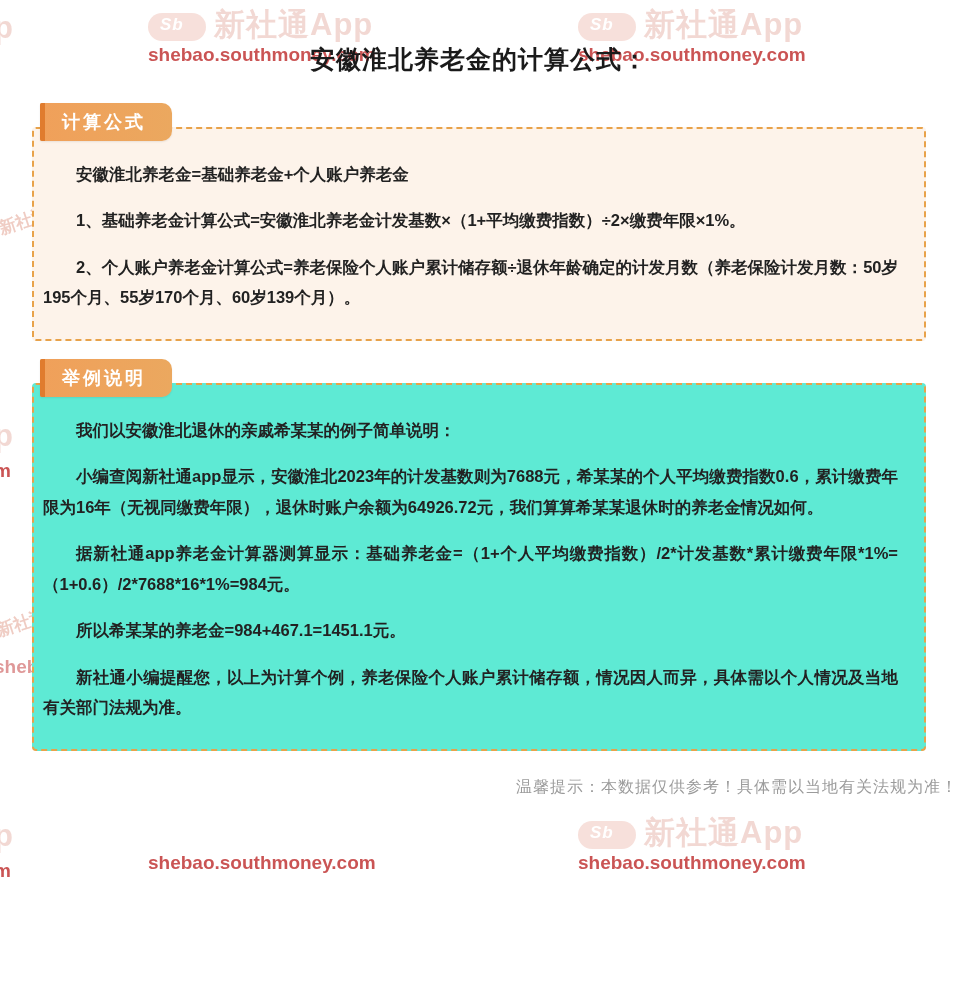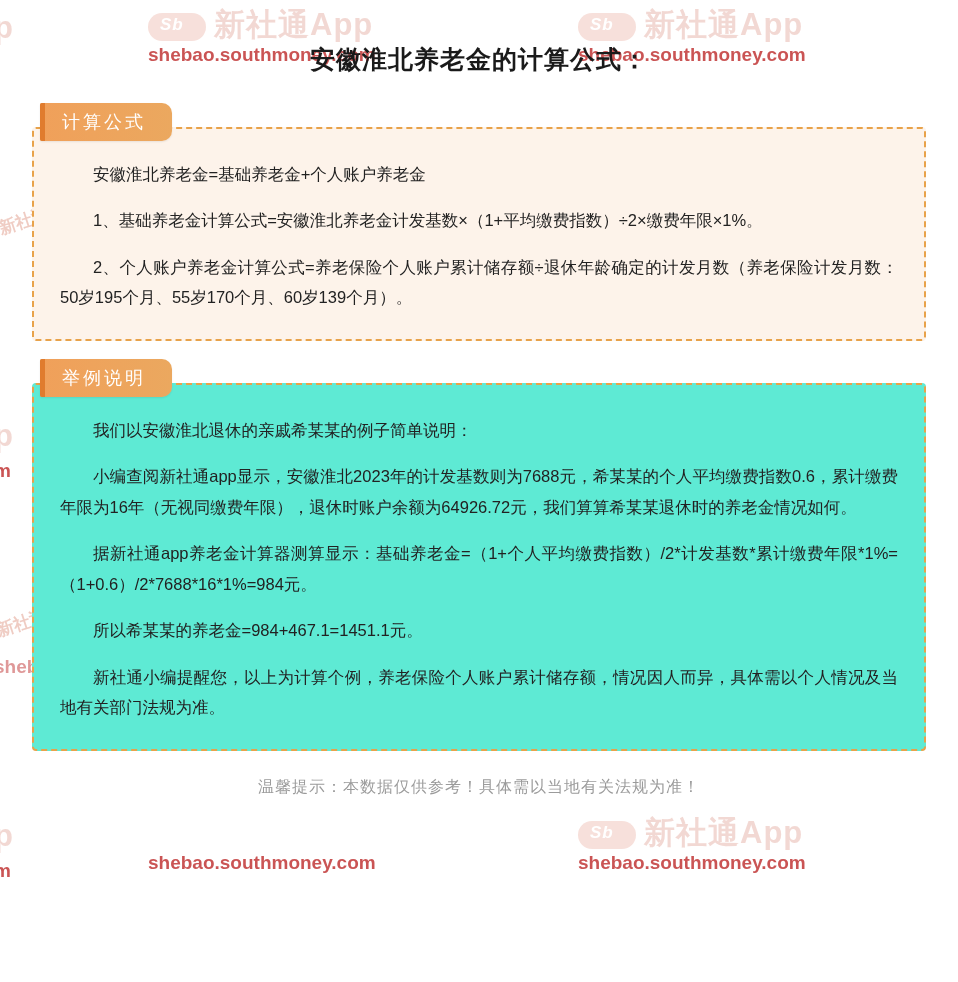--- a/index.html
+++ b/index.html
@@ -80,20 +80,21 @@
     font-size: 25px;
     color: #1a1a1a;
     padding-top: 26px;
     padding-bottom: 10px;
     letter-spacing: 1px;
   }
 
   .section {
     position: relative;
     margin: 0 32px;
+    font-weight: bold;
   }
   .section + .section {
     margin-top: 18px;
   }
 
   .section-tag {
     position: relative;
     z-index: 3;
     display: inline-block;
     margin-left: 8px;
@@ -114,40 +115,40 @@
     width: 5px;
     background: #e07c2e;
     border-radius: 2px 0 0 2px;
   }
 
   .section-box {
     margin-top: -14px;
     border: 2px dashed #e8a24a;
     border-radius: 4px;
     background: #fdf3ea;
-    padding: 30px 26px 26px 26px;
+    padding: 30px 26px 26px 9px;
   }
   .section-box.lighter {
     background: #5eead4;
   }
 
   .para {
     font-size: 16.5px;
     line-height: 1.85;
     color: #222222;
     text-indent: 2em;
     margin: 0 0 16px 0;
     text-align: justify;
   }
   .para:last-child {
     margin-bottom: 0;
   }
 
   .footer-note {
-    text-align: center;
+    text-align: right;
     font-size: 16px;
     color: #9b9b9b;
     padding: 26px 0 18px 0;
     letter-spacing: 1px;
   }
 </style>
 </head>
 <body>
 
 <div id="watermarks">

